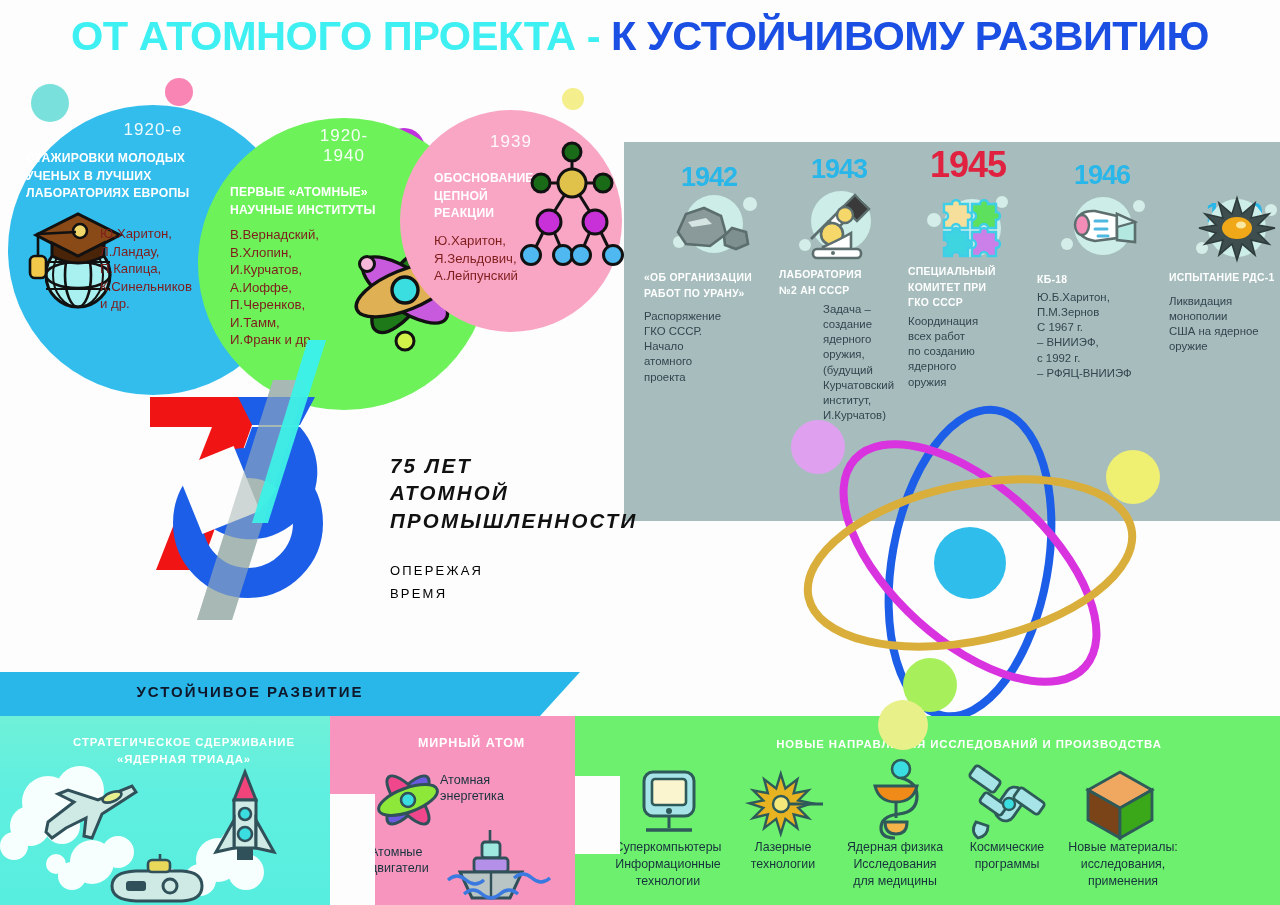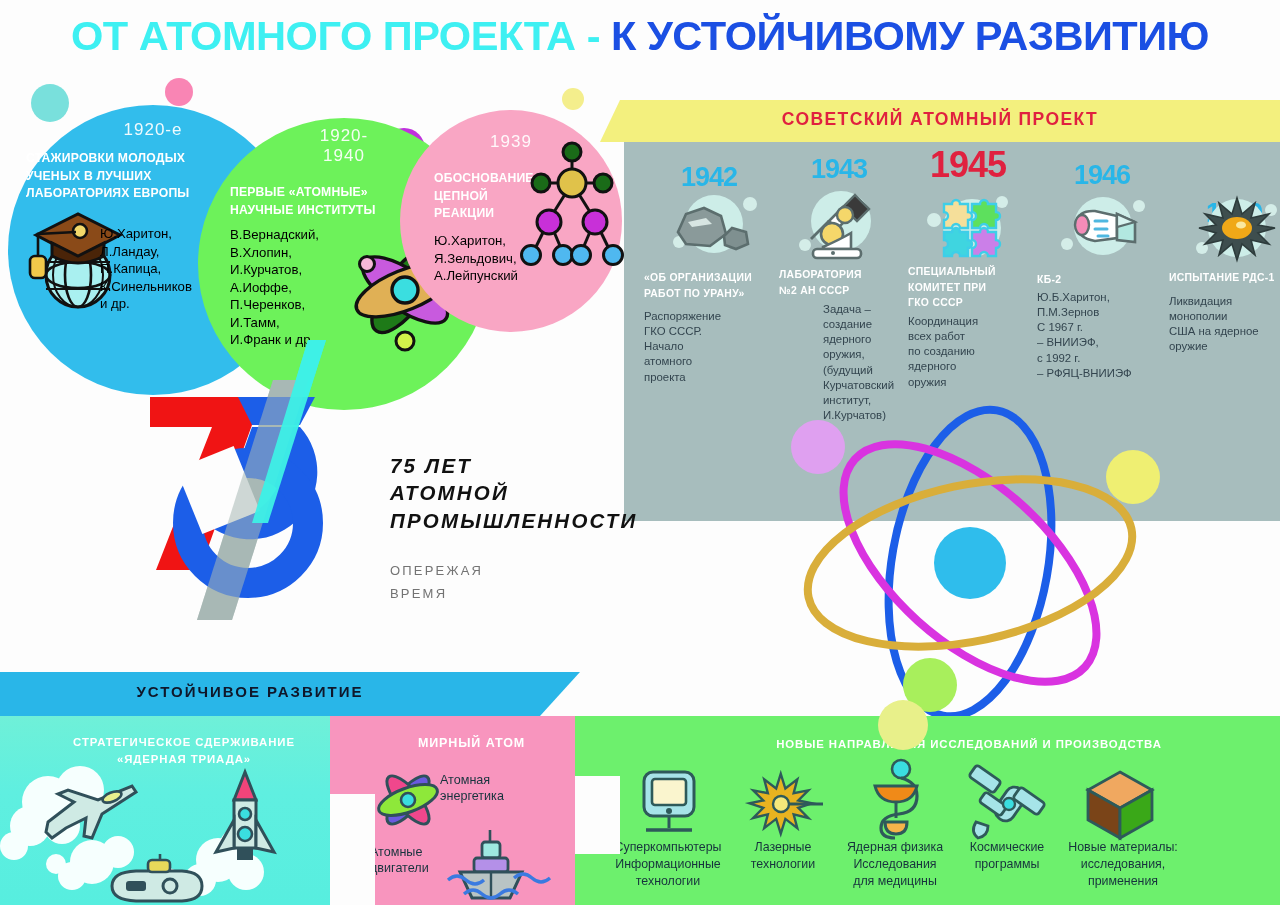--- a/index.html
+++ b/index.html
@@ -37,21 +37,21 @@
     font-size:17px; font-weight:300; color:rgba(255,255,255,.92);
     letter-spacing:1px; line-height:1.15;
     font-family:"Liberation Sans", sans-serif;
   }
   .tc-head {
     position:absolute; font-weight:bold; font-size:12.2px;
     line-height:1.45; letter-spacing:.2px; color:#fff;
   }
   .tc-names {
     position:absolute; font-size:13.2px; line-height:1.33;
-    color:#000000; font-weight:400; white-space:pre-line;
+    color:#7f1d1d; font-weight:400; white-space:pre-line;
   }
 
   
   .ybanner {
     position:absolute; left:600px; top:100px; width:680px; height:42px;
     background:#F3F07E;
     clip-path:polygon(20px 0, 680px 0, 680px 42px, 0 42px);
   }
   .ybanner span {
     position:absolute; left:0; right:0; top:9px; text-align:center;
@@ -80,21 +80,21 @@
 
   
   .logo-text {
     position:absolute; left:390px; top:452px;
     font-size:20.5px; font-weight:bold; color:#111;
     letter-spacing:2.2px; line-height:1.33; white-space:pre-line;
     font-style:italic;
   }
   .logo-sub {
     position:absolute; left:390px; top:560px;
-    font-size:13px; color:#737373; letter-spacing:2.2px;
+    font-size:13px; color:#000000; letter-spacing:2.2px;
     line-height:1.75; white-space:pre-line;
   }
 
   
   .bbanner {
     position:absolute; left:0; top:672px; width:580px; height:44px;
     background:#29B6E8;
     clip-path:polygon(0 0, 580px 0, 540px 44px, 0 44px);
   }
   .bbanner span {
@@ -229,23 +229,20 @@
         <circle cx="32" cy="87" r="12" fill="#C830D8" stroke="#111" stroke-width="3"></circle>
         <circle cx="78" cy="87" r="12" fill="#C830D8" stroke="#111" stroke-width="3"></circle>
         <circle cx="14" cy="120" r="9.5" fill="#4FB8F0" stroke="#111" stroke-width="3"></circle>
         <circle cx="46" cy="120" r="9.5" fill="#4FB8F0" stroke="#111" stroke-width="3"></circle>
         <circle cx="64" cy="120" r="9.5" fill="#4FB8F0" stroke="#111" stroke-width="3"></circle>
         <circle cx="96" cy="120" r="9.5" fill="#4FB8F0" stroke="#111" stroke-width="3"></circle>
       </svg>
     </span>
   </div>
 
-  <div class="ybanner">
-    <span>СОВЕТСКИЙ АТОМНЫЙ ПРОЕКТ</span>
-  </div>
 
   <div class="gpanel">
 
     <div class="gcol" style="left:20px;width:130px;">
       <div class="gyear" style="top:20px;color:#29B6E8;">1942</div>
       <span class="gicon" style="left:22px;top:52px;">
         <svg width="100" height="70" viewBox="0 0 100 70">
           <circle cx="48" cy="30" r="29" fill="#CDEDE8"></circle>
           <circle cx="84" cy="10" r="7" fill="#D4EDE8"></circle>
           <circle cx="13" cy="48" r="6" fill="#D4EDE8"></circle>
@@ -327,21 +324,21 @@
           <ellipse cx="27" cy="31" rx="7" ry="10" fill="#F48CB8" stroke="#5C6E6E" stroke-width="2.4"></ellipse>
           <g stroke="#4FB8E0" stroke-width="3" stroke-linecap="round">
             <line x1="40" y1="27" x2="52" y2="27"></line>
               <line x1="40" y1="35" x2="52" y2="35"></line>
               <line x1="43" y1="42" x2="53" y2="42"></line>
           </g>
           <path d="M62 20 L80 28 L80 48 L62 46 Z" fill="#B2E8E0" stroke="#5C6E6E" stroke-width="2.6"></path>
           <path d="M62 20 L80 28 L62 33 Z" fill="#D8F4F0" stroke="#5C6E6E" stroke-width="2.2"></path>
         </svg>
       </span>
-      <div class="ghead" style="left:0;top:130px;width:135px;">КБ-2</div>
+      <div class="ghead" style="left:0;top:130px;width:135px;">КБ-18</div>
       <div class="gbody" style="left:0;top:148px;width:135px;">Ю.Б.Харитон,
 П.М.Зернов
 С 1967 г.
 – ВНИИЭФ,
 с 1992 г.
 – РФЯЦ-ВНИИЭФ</div>
     </div>
 
     <div class="gcol" style="left:545px;width:130px;">
       <div class="gyear" style="top:24px;color:#29B6E8;margin-top:32px;">1949</div>

